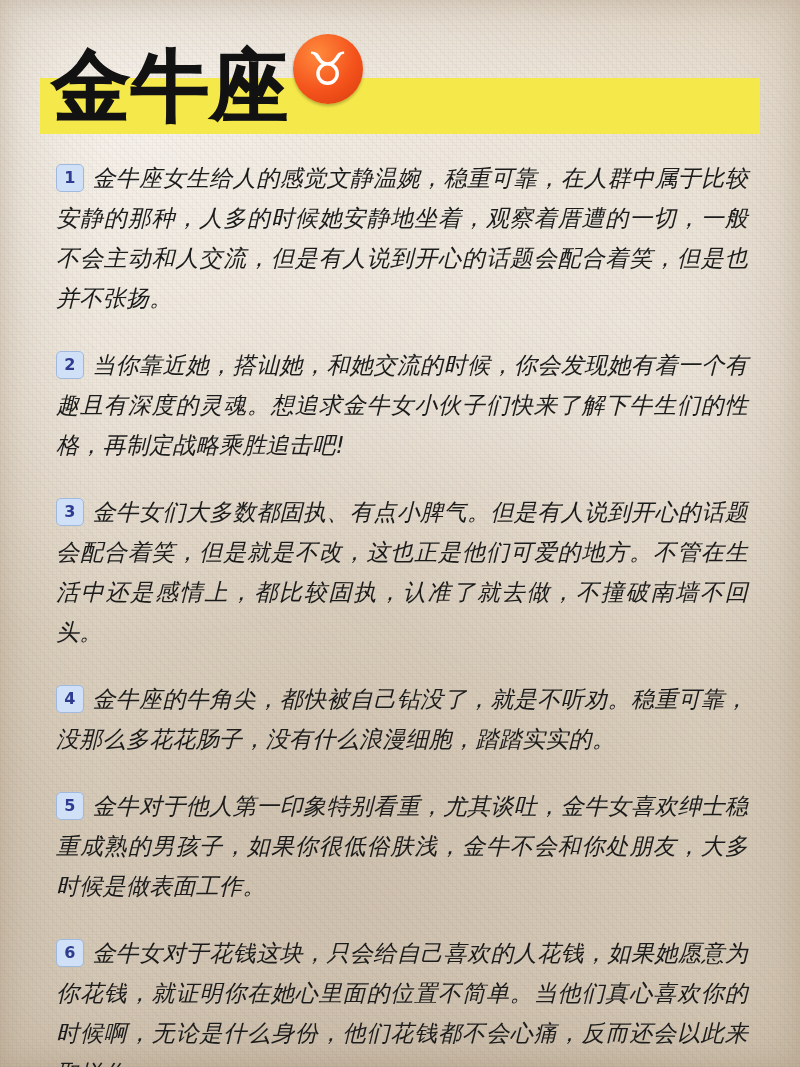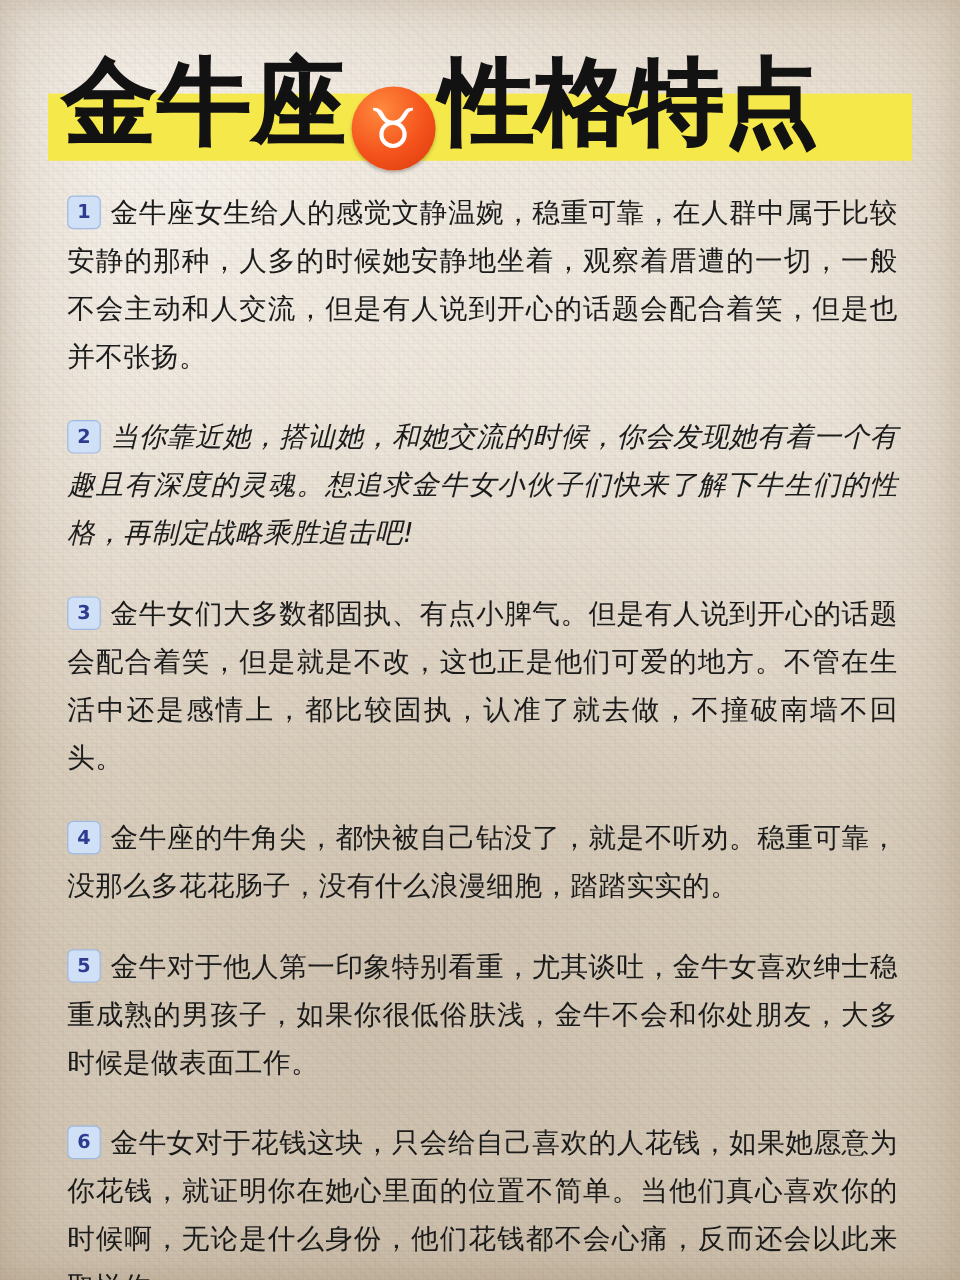--- a/index.html
+++ b/index.html
@@ -64,21 +64,21 @@
     top: 46px;
     width: 720px;
     height: 56px;
     background: #f5e84a;
     z-index: 1;
   }
   .title-text {
     position: relative;
     z-index: 2;
     display: flex;
-    align-items: flex-end;
+    align-items: flex-start;
     justify-content: flex-start;
     gap: 0px;
     font-family: "DejaVu Sans", "Liberation Sans", sans-serif;
     font-weight: bold;
     font-size: 78px;
     line-height: 108px;
     color: #121212;
     letter-spacing: 1px;
     padding-left: 22px;
     white-space: nowrap;
@@ -130,37 +130,37 @@
     border: 1px solid #9fb9e0;
     border-radius: 5px;
     margin-right: 8px;
     position: relative;
     top: -2px;
     font-family: "DejaVu Sans", sans-serif;
     vertical-align: middle;
   }
   .para-text {
     display: inline;
+    font-style: italic;
   }
   .italic-tail {
     font-style: italic;
   }
 </style>
 </head>
 <body>
 
 <div class="page">
   <div class="content">
 
     <div class="title-wrap">
       <div class="title-highlight"></div>
       <div class="title-text">
         <span>金牛座</span>
         <span class="taurus-badge">♉</span>
-        <span>性格特点</span>
       </div>
     </div>
 
     <div class="body-block">
 
       <p class="para">
         <span class="num-badge">1</span><span class="para-text">金牛座女生给人的感觉文静温婉，稳重可靠，在人群中属于比较安静的那种，人多的时候她安静地坐着，观察着厝遭的一切，一般不会主动和人交流，但是有人说到开心的话题会配合着笑，但是也并不张扬。</span>
       </p>
 
       <p class="para">

